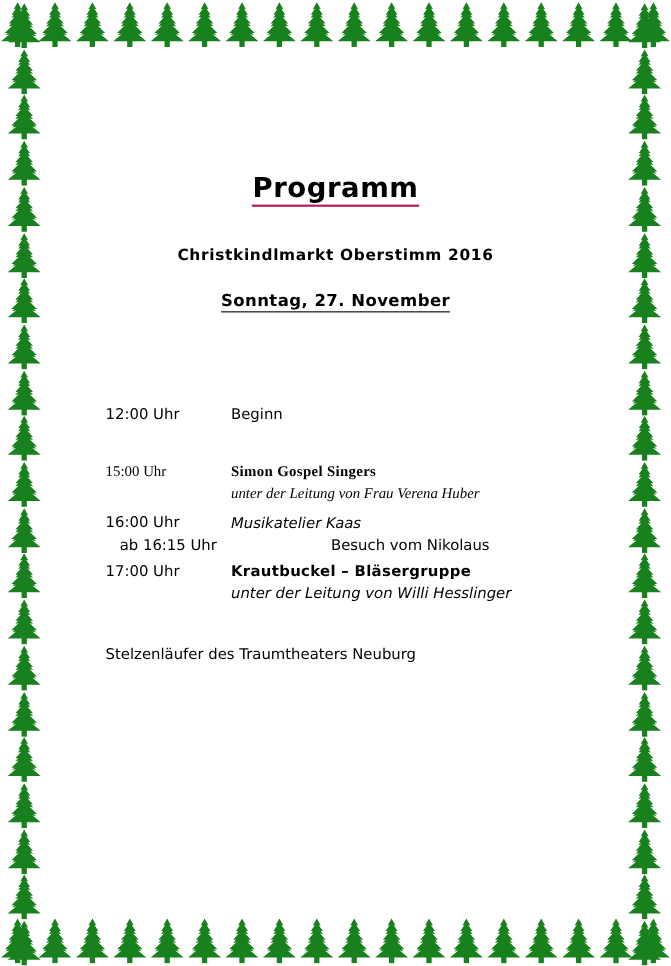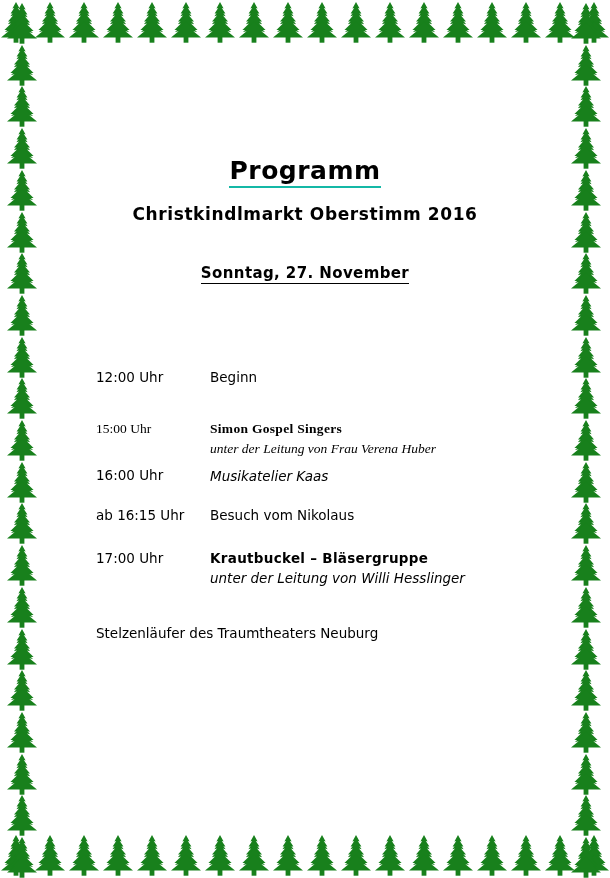--- a/index.html
+++ b/index.html
@@ -49,31 +49,31 @@
     left: 0;
     top: 110px;
     width: 506px;
     text-align: center;
     font-size: 25px;
     font-weight: bold;
     letter-spacing: 0.5px;
     color: #000000;
   }
   .title span.u {
-    border-bottom: 2px solid #14b8a6;
+    border-bottom: 2px solid #be185d;
     padding-bottom: 1px;
   }
 
   .subtitle {
     position: absolute;
     left: 0;
-    top: 158px;
+    top: 178px;
     width: 506px;
     text-align: center;
-    font-size: 17px;
+    font-size: 14px;
     font-weight: bold;
     letter-spacing: 0.6px;
     color: #000000;
   }
 
   .datel {
     position: absolute;
     left: 0;
     top: 218px;
     width: 506px;
@@ -1018,27 +1018,27 @@
             <span class="main">Beginn</span>
           </div>
         </div>
         <div class="row" style="margin-bottom: 8px; font-family: Liberation Serif, serif;">
           <div class="time">15:00 Uhr</div>
           <div class="desc">
             <span class="main bold">Simon Gospel Singers</span>
             <span class="sub">unter der Leitung von Frau Verena Huber</span>
           </div>
         </div>
-        <div class="row" style="margin-bottom: 20px;">
+        <div class="row" style="margin-bottom: 1px;">
           <div class="time">16:00 Uhr</div>
           <div class="desc">
             <span class="sub">Musikatelier Kaas</span>
           </div>
         </div>
-        <div class="row" style="margin-bottom: 24px;">
+        <div class="row" style="margin-bottom: 5px; text-align: center;">
           <div class="time">ab 16:15 Uhr</div>
           <div class="desc">
             <span class="main">Besuch vom Nikolaus</span>
           </div>
         </div>
         <div class="row" style="margin-bottom: 36px;">
           <div class="time">17:00 Uhr</div>
           <div class="desc">
             <span class="main bold">Krautbuckel – Bläsergruppe</span>
             <span class="sub">unter der Leitung von Willi Hesslinger</span>

